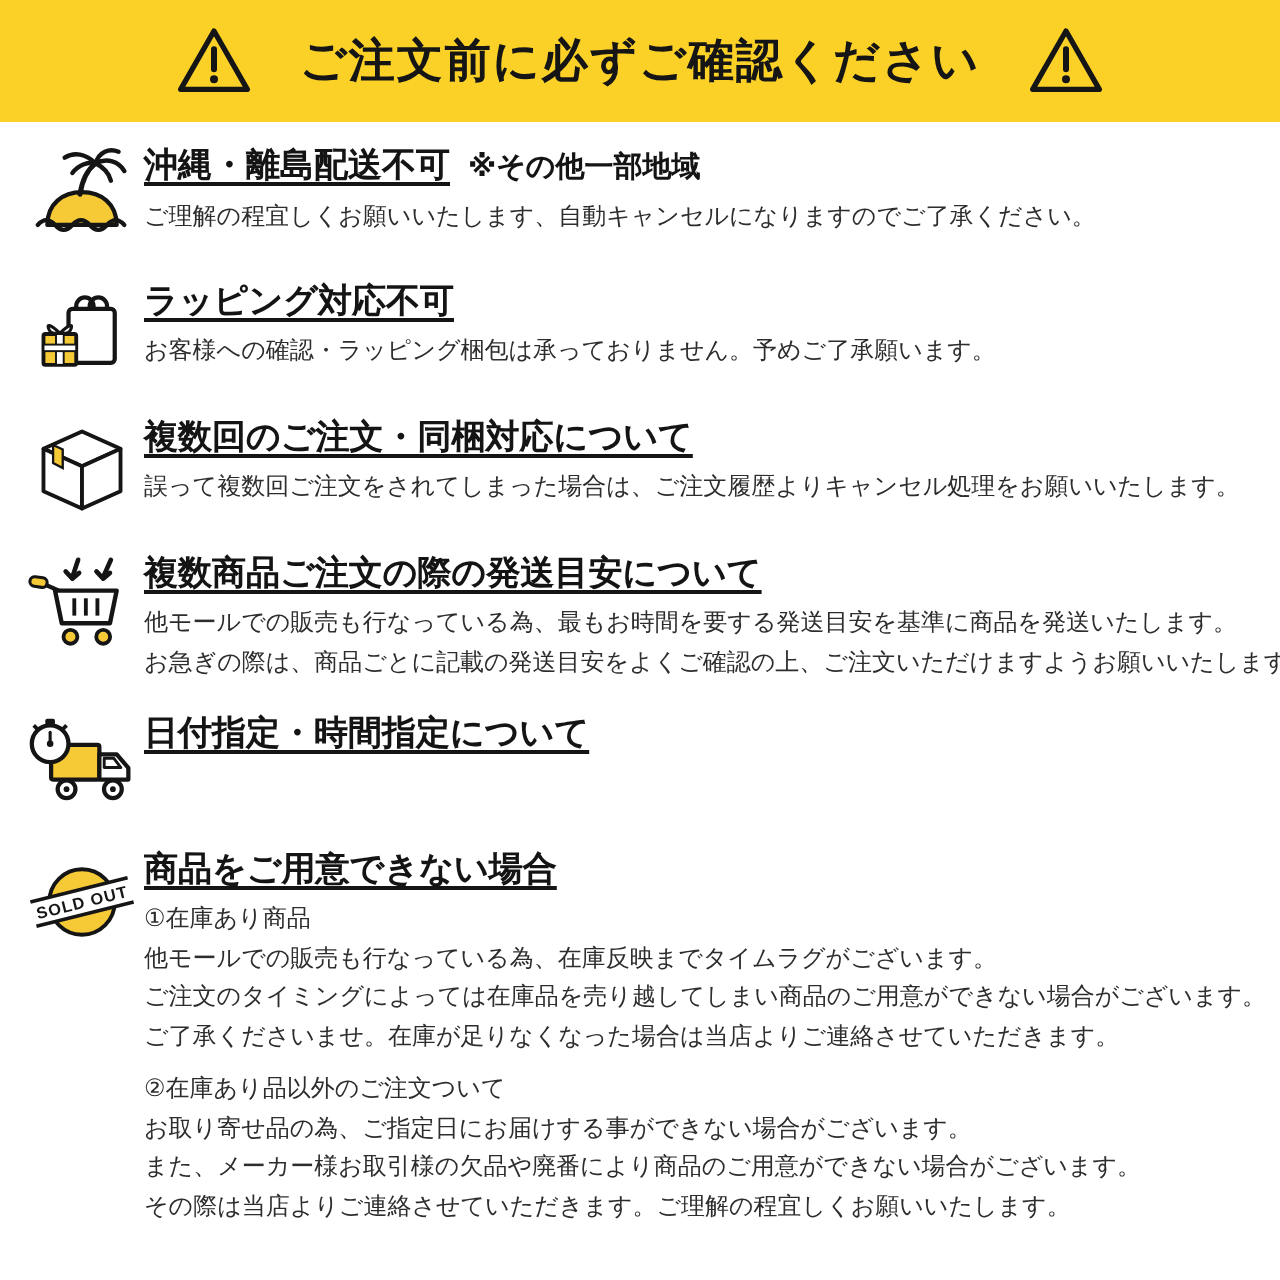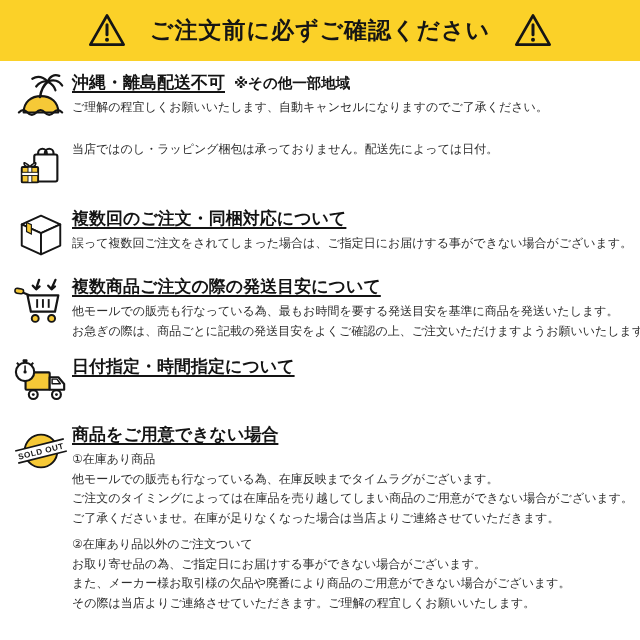--- a/index.html
+++ b/index.html
@@ -74,39 +74,40 @@
   <path d="M24 14 v-1.5 a4.5 4.5 0 0 1 9 0 v1.5" fill="none" stroke="#151515" stroke-width="2.2"></path>
   <path d="M31 14 v-1.5 a4.5 4.5 0 0 1 9 0 v1.5" fill="none" stroke="#151515" stroke-width="2.2"></path>
   <rect x="7" y="27" width="17" height="16" rx="1" fill="#F6C937" stroke="#151515" stroke-width="2"></rect>
   <rect x="13.5" y="27" width="4" height="16" fill="#fff" stroke="#151515" stroke-width="1"></rect>
   <rect x="7" y="32.5" width="17" height="3.4" fill="#fff" stroke="#151515" stroke-width="1"></rect>
   <path d="M15.5 26.5 q-8 -7 -5.5 -1.5 q1 2.2 5.5 1.5" fill="#fff" stroke="#151515" stroke-width="1.6"></path>
   <path d="M15.5 26.5 q8 -7 5.5 -1.5 q-1 2.2 -5.5 1.5" fill="#fff" stroke="#151515" stroke-width="1.6"></path>
 </svg>
       </div>
     <div class="content">
+      <h2 class="title"><span class="t">ラッピング対応不可</span></h2>
       <div class="lines">
-          <div class="line">当店ではのし・ラッピング梱包は承っておりません。配送先によっては日付。</div>
+          <div class="line">お客様への確認・ラッピング梱包は承っておりません。予めご了承願います。</div>
         </div>
     </div>
   </section>
 
   <section class="sec">
     <div class="iconbox">
         <svg viewBox="0 0 54 54" width="52" height="52">
   <polygon points="27,7 47,16 27,25 7,16" fill="#fff" stroke="#151515" stroke-width="2" stroke-linejoin="round"></polygon>
   <polygon points="7,16 27,25 27,47 7,38" fill="#fff" stroke="#151515" stroke-width="2" stroke-linejoin="round"></polygon>
   <polygon points="47,16 27,25 27,47 47,38" fill="#fff" stroke="#151515" stroke-width="2" stroke-linejoin="round"></polygon>
   <polygon points="12,14 17,16.3 17,26 12,23.4" fill="#F6C937" stroke="#151515" stroke-width="1.2"></polygon>
 </svg>
       </div>
     <div class="content">
       <h2 class="title"><span class="t">複数回のご注文・同梱対応について</span></h2>
       <div class="lines">
-          <div class="line">誤って複数回ご注文をされてしまった場合は、ご指定日にお届けする事ができない場合がございます。</div>
+          <div class="line">誤って複数回ご注文をされてしまった場合は、ご注文履歴よりキャンセル処理をお願いいたします。</div>
         </div>
     </div>
   </section>
 
   <section class="sec">
     <div class="iconbox">
         <svg viewBox="0 0 58 54" width="56" height="52">
   <rect x="2" y="12" width="9" height="5" rx="2.5" fill="#F6C937" stroke="#151515" stroke-width="1.6" transform="rotate(8 6 14)"></rect>
   <line x1="10" y1="16" x2="17" y2="19" stroke="#151515" stroke-width="2.2"></line>
   <polygon points="15,19 47,19 43.5,36 18.5,36" fill="#fff" stroke="#151515" stroke-width="2.3" stroke-linejoin="round"></polygon>

